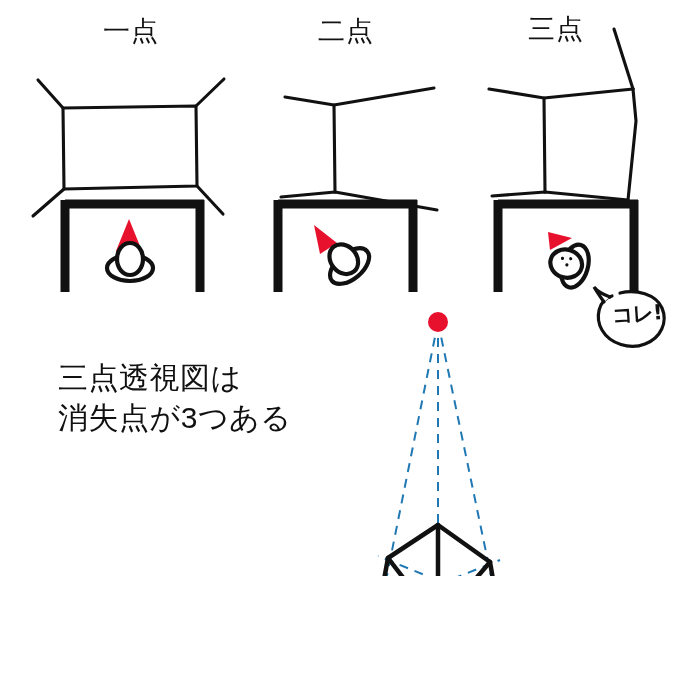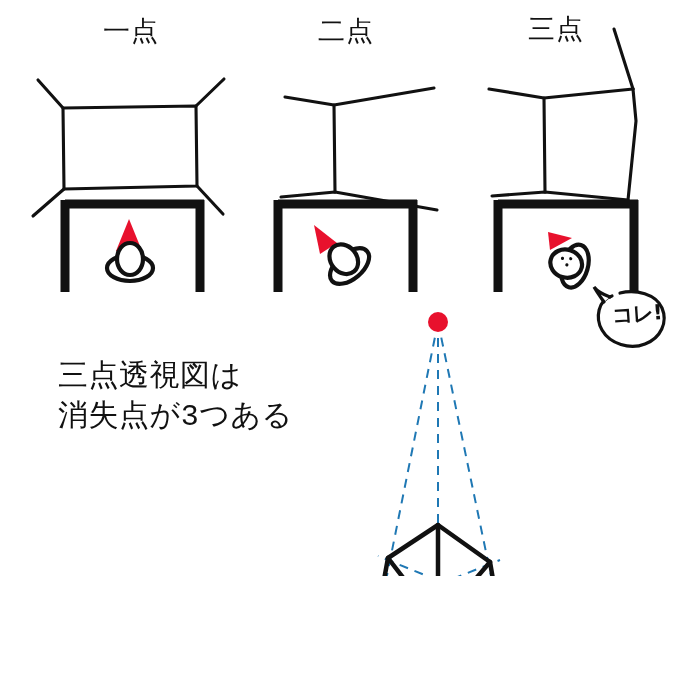--- a/index.html
+++ b/index.html
@@ -41,21 +41,21 @@
 
   #caption {
     position: absolute;
     left: 58px;
     top: 358px;
     font-size: 30px;
     line-height: 1.32;
     color: #111111;
     letter-spacing: 0.5px;
     white-space: pre;
-    font-family: Liberation Mono, monospace;
+    font-family: Liberation Sans, sans-serif;
   }
   #bubble-text {
     position: absolute;
     left: 612px;
     top: 300px;
     font-size: 21px;
     font-weight: 700;
     color: #111111;
     letter-spacing: -1px;
     font-family: "DejaVu Sans", "Liberation Sans", sans-serif;

